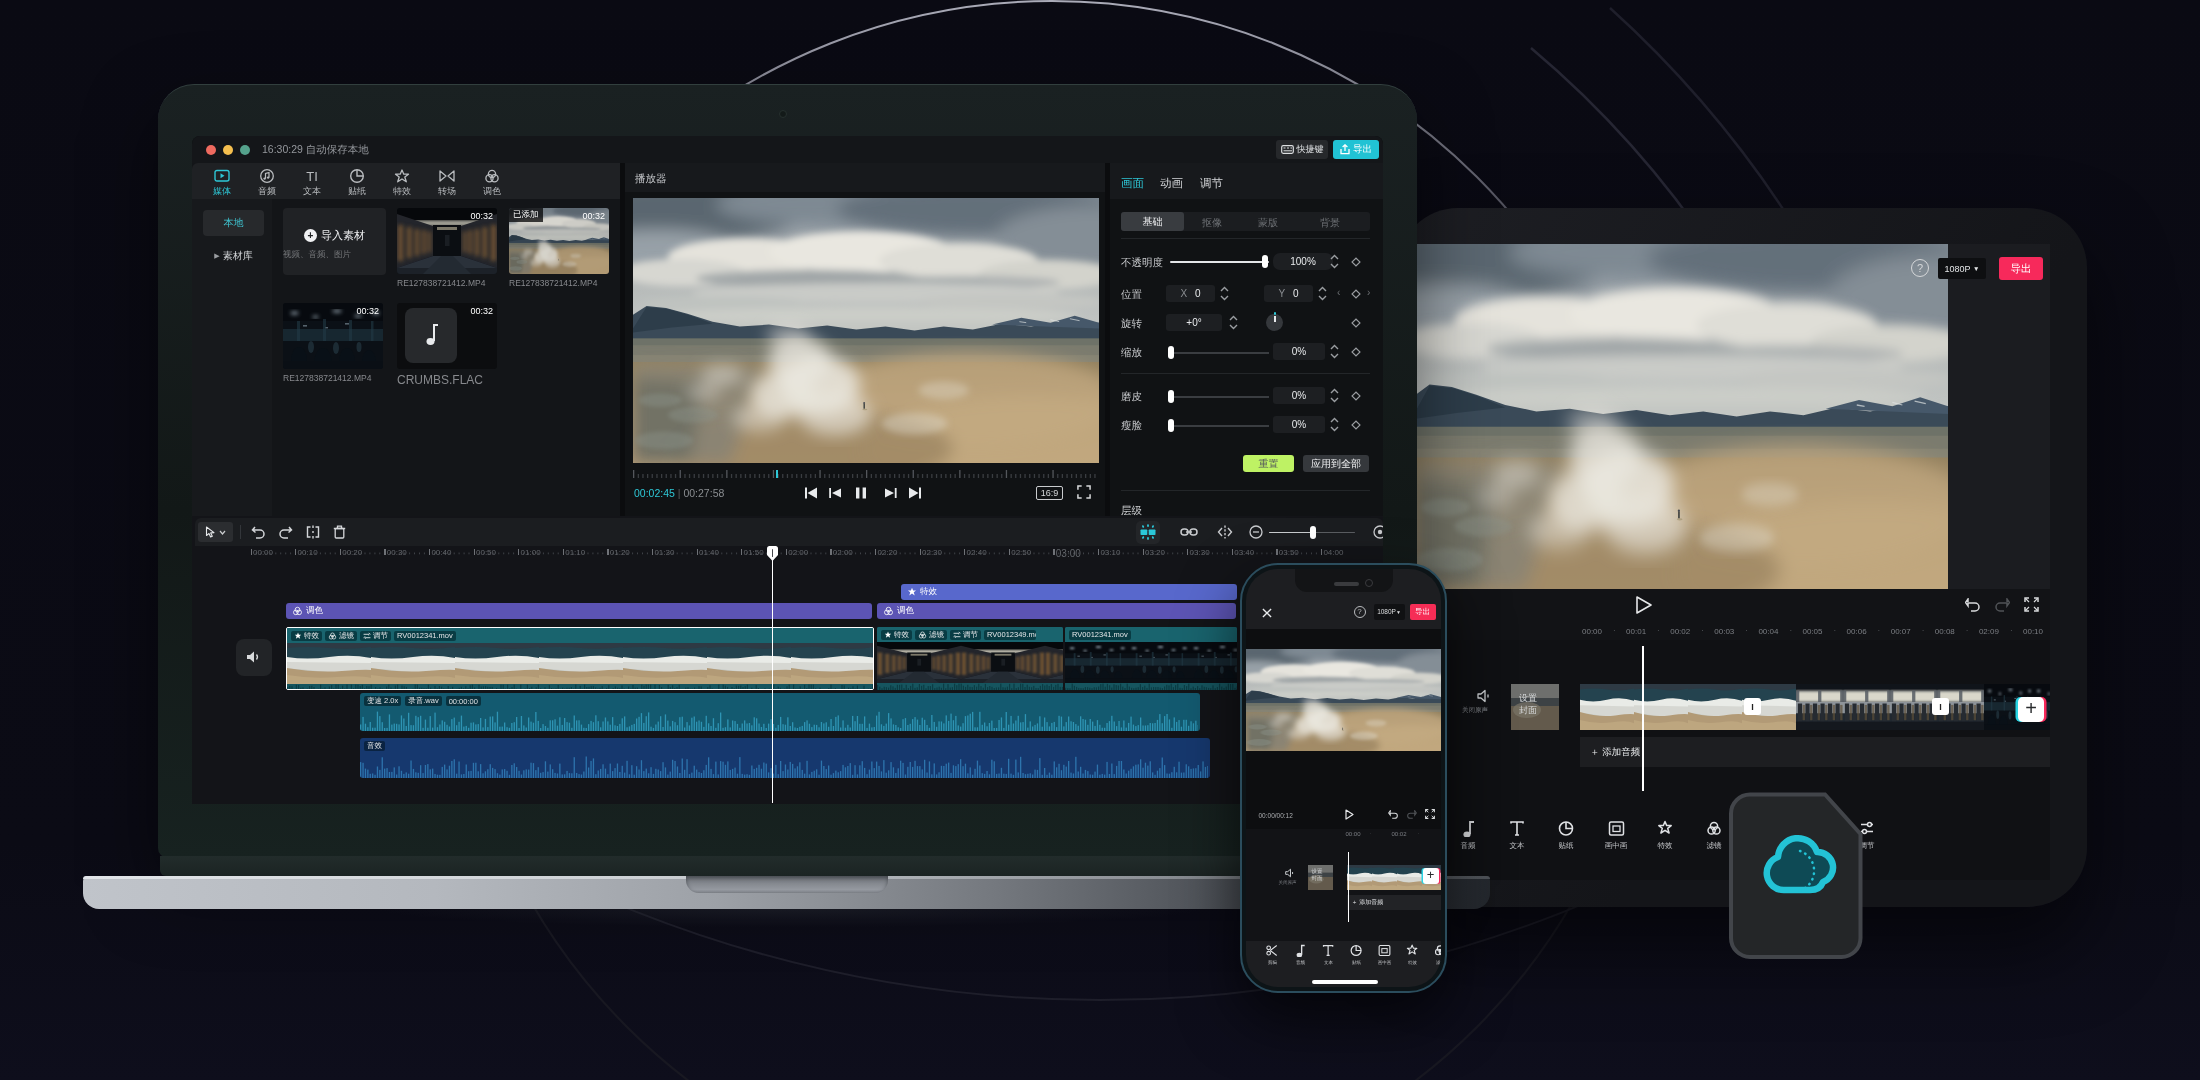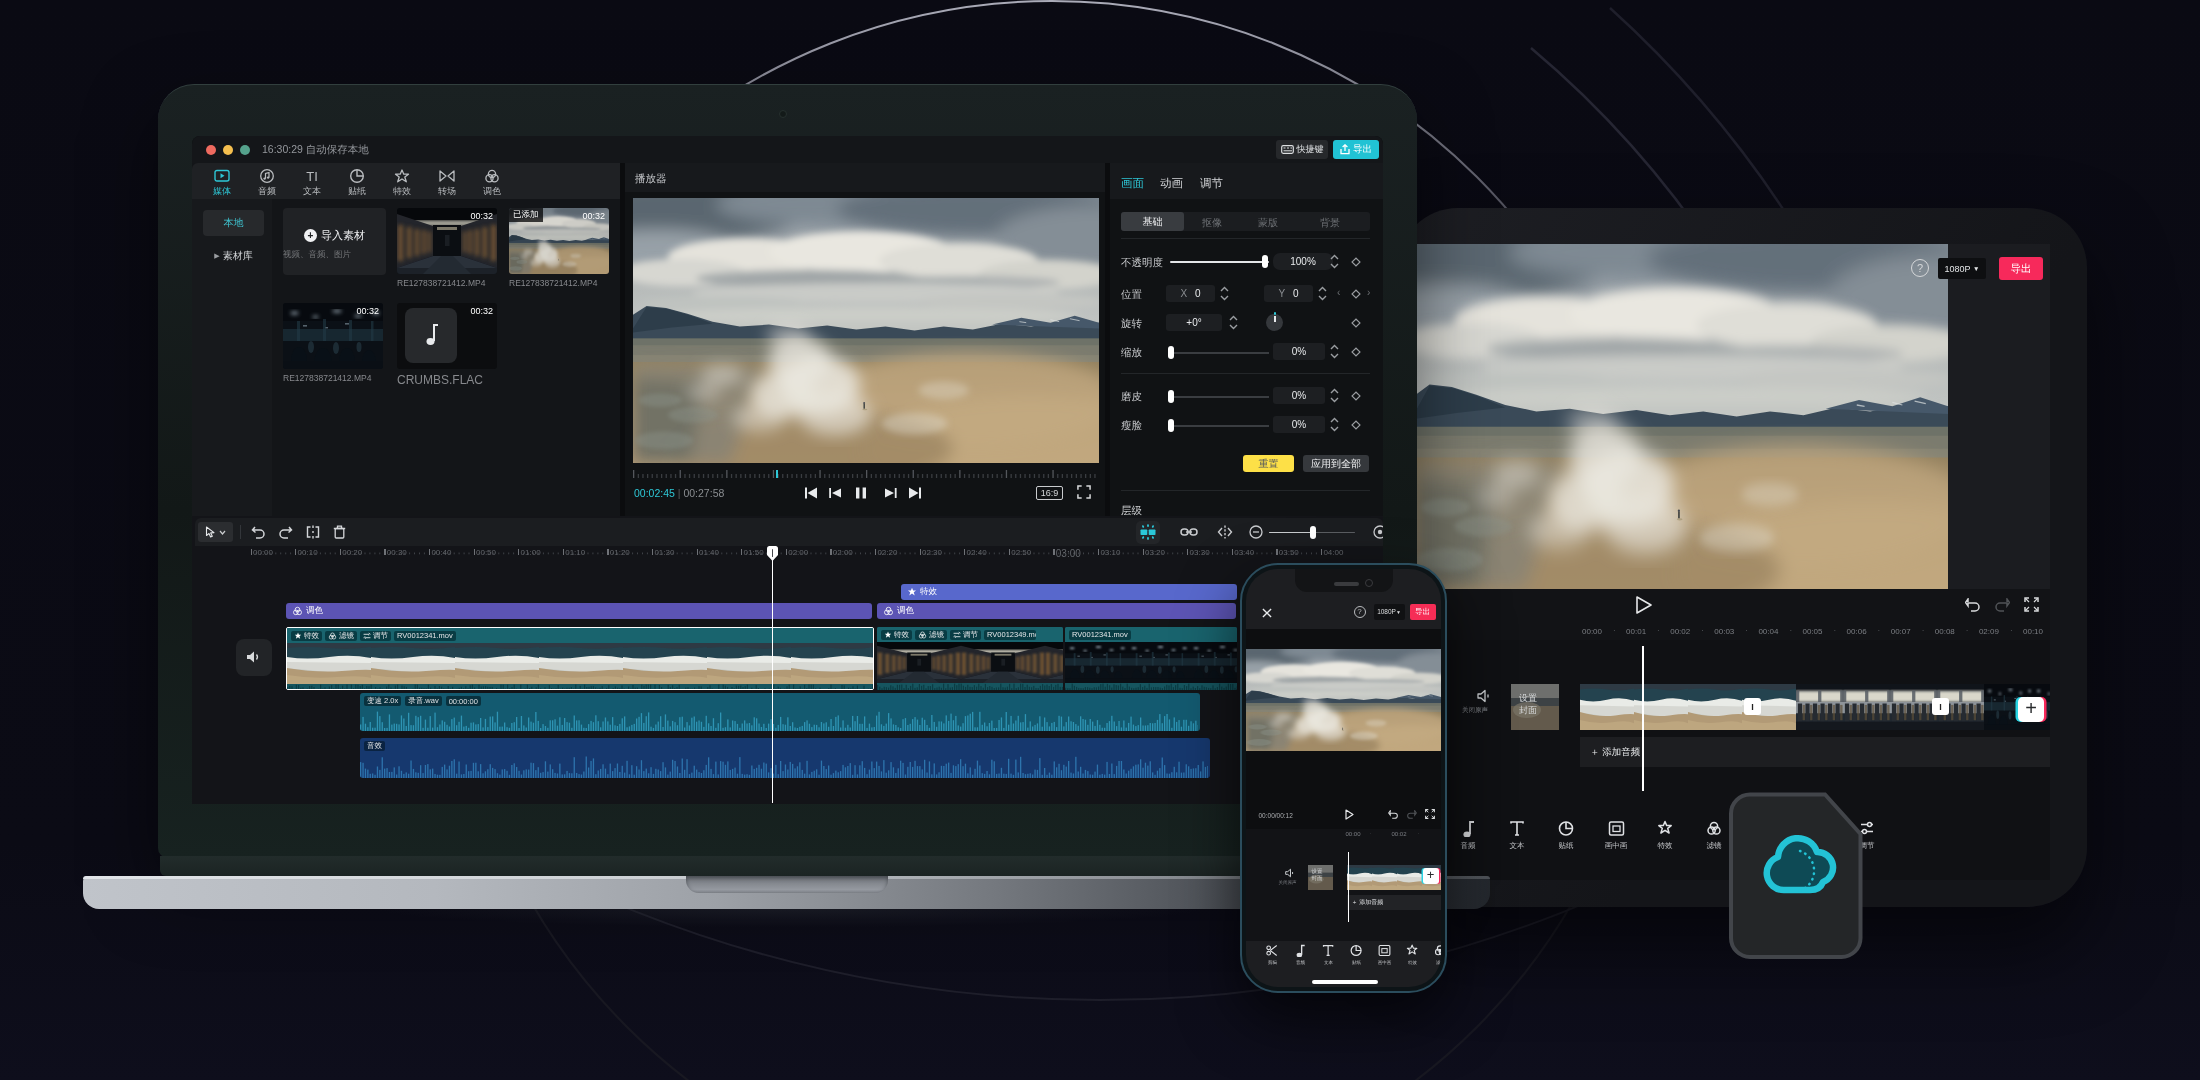--- a/index.html
+++ b/index.html
@@ -672,21 +672,21 @@
         <div class="abs" style="left:60px;top:262px;width:99px;height:1.6px;background:#3a3d41"></div>
         <div class="abs" style="left:58px;top:256px;width:6px;height:13px;background:#fff;border-radius:3px"></div>
         <div class="abs f" style="left:163px;top:253px;width:52px;height:17px;background:#1d1f22;border-radius:3px;justify-content:center;font-size:10px;color:#e8eaec">0%</div>
         <svg class="abs" style="left:219px;top:253px" width="11" height="17" viewBox="0 0 11 17">
           <path d="M2,6 L5.5,2.5 L9,6" fill="none" stroke="#9a9da1" stroke-width="1.4"></path>
           <path d="M2,11 L5.5,14.5 L9,11" fill="none" stroke="#9a9da1" stroke-width="1.4"></path>
         </svg>
         <svg class="abs" style="left:240px;top:256px" width="12" height="12" viewBox="0 0 12 12">
           <rect x="3.2" y="3.2" width="5.6" height="5.6" fill="none" stroke="#9a9da1" stroke-width="1.2" transform="rotate(45 6 6)"></rect>
         </svg>
-        <div class="abs f" style="left:133px;top:292px;width:51px;height:17px;background:#fde047;border-radius:3px;justify-content:center;font-size:10px;color:#55585c">重置</div>
+        <div class="abs f" style="left:133px;top:292px;width:51px;height:17px;background:#bef264;border-radius:3px;justify-content:center;font-size:10px;color:#55585c">重置</div>
         <div class="abs f" style="left:193px;top:292px;width:66px;height:17px;background:#35383c;border-radius:3px;justify-content:center;font-size:10px;color:#f0f1f3">应用到全部</div>
         <div class="abs" style="left:11px;top:327px;width:249px;height:1px;background:#232629"></div>
         <div class="abs" style="left:11px;top:341px;font-size:10.5px;color:#c9cbce">层级</div>
       </div>
       <div class="abs" style="left:0;top:380px;width:1191px;height:288px;background:#131418">
         <div class="abs" style="left:3px;top:2px;width:1188px;height:28px;background:#1b1d20;border-radius:6px 6px 0 0">
           <div class="abs f" style="left:3px;top:4px;width:35px;height:20px;background:#2b2d30;border-radius:3px;justify-content:center">
 <svg width="11" height="12" viewBox="0 0 11 12">
               <path d="M1.5,1 L1.5,9.5 L4,7.5 L5.6,11 L7.3,10.2 L5.7,6.9 L9,6.6 Z" fill="none" stroke="#e8eaec" stroke-width="1.1" stroke-linejoin="round"></path>
             </svg>

